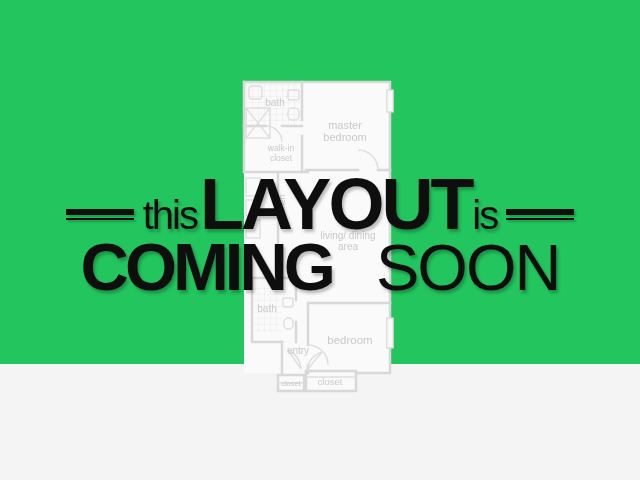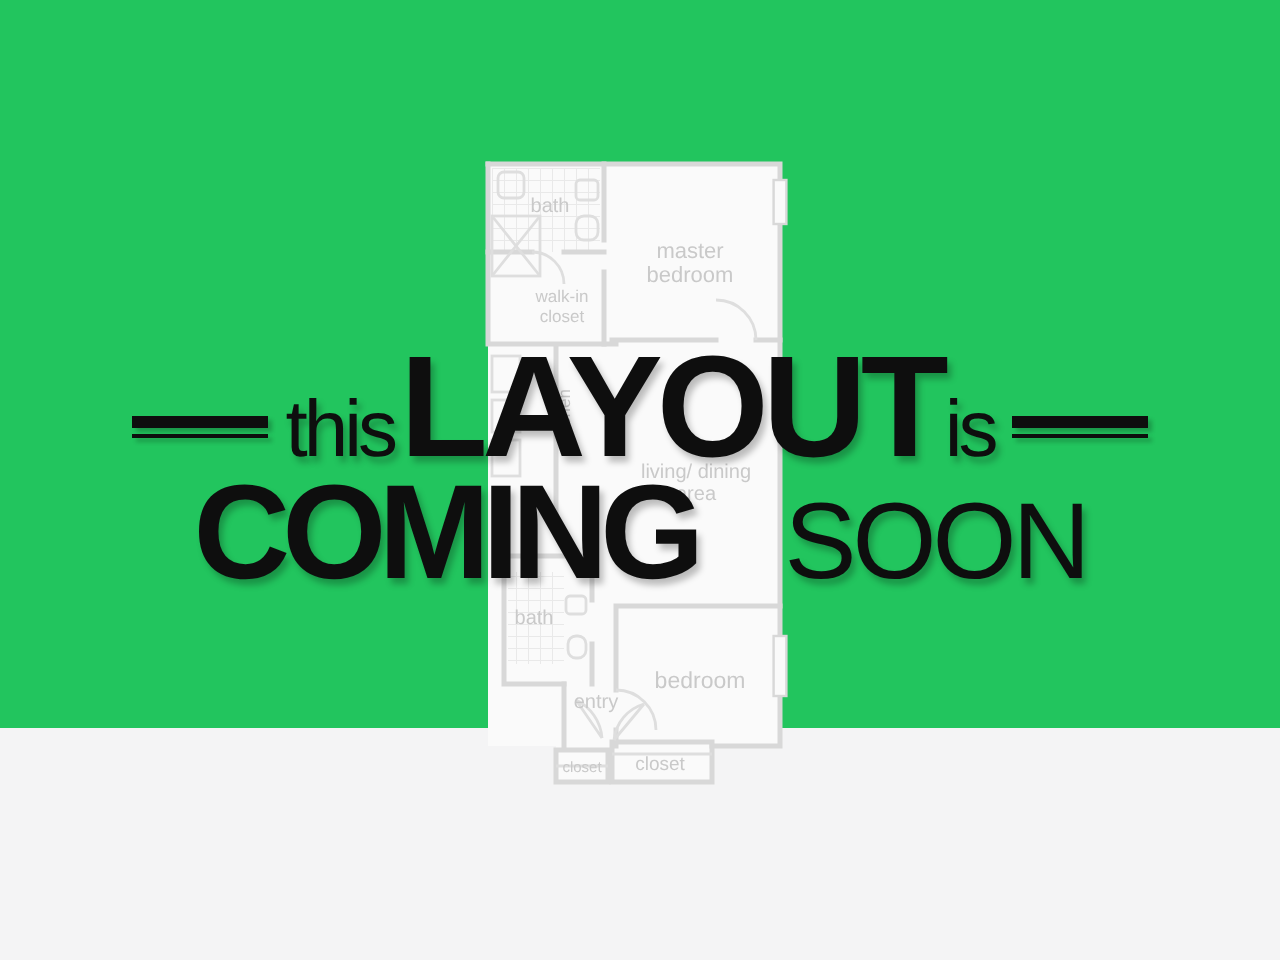--- a/index.html
+++ b/index.html
@@ -76,21 +76,21 @@
     line-height: 1;
     margin-top: 3px;
   }
   .w-coming {
     font-size: 67px;
     font-weight: bold;
     letter-spacing: -4px;
     margin-right: 8px;
   }
   .w-soon {
-    font-size: 54px;
+    font-size: 65px;
     font-weight: 300;
     letter-spacing: -2px;
     margin-left: 36px;
   }
 </style>
 </head>
 <body>
 
 <div class="stage">
 

